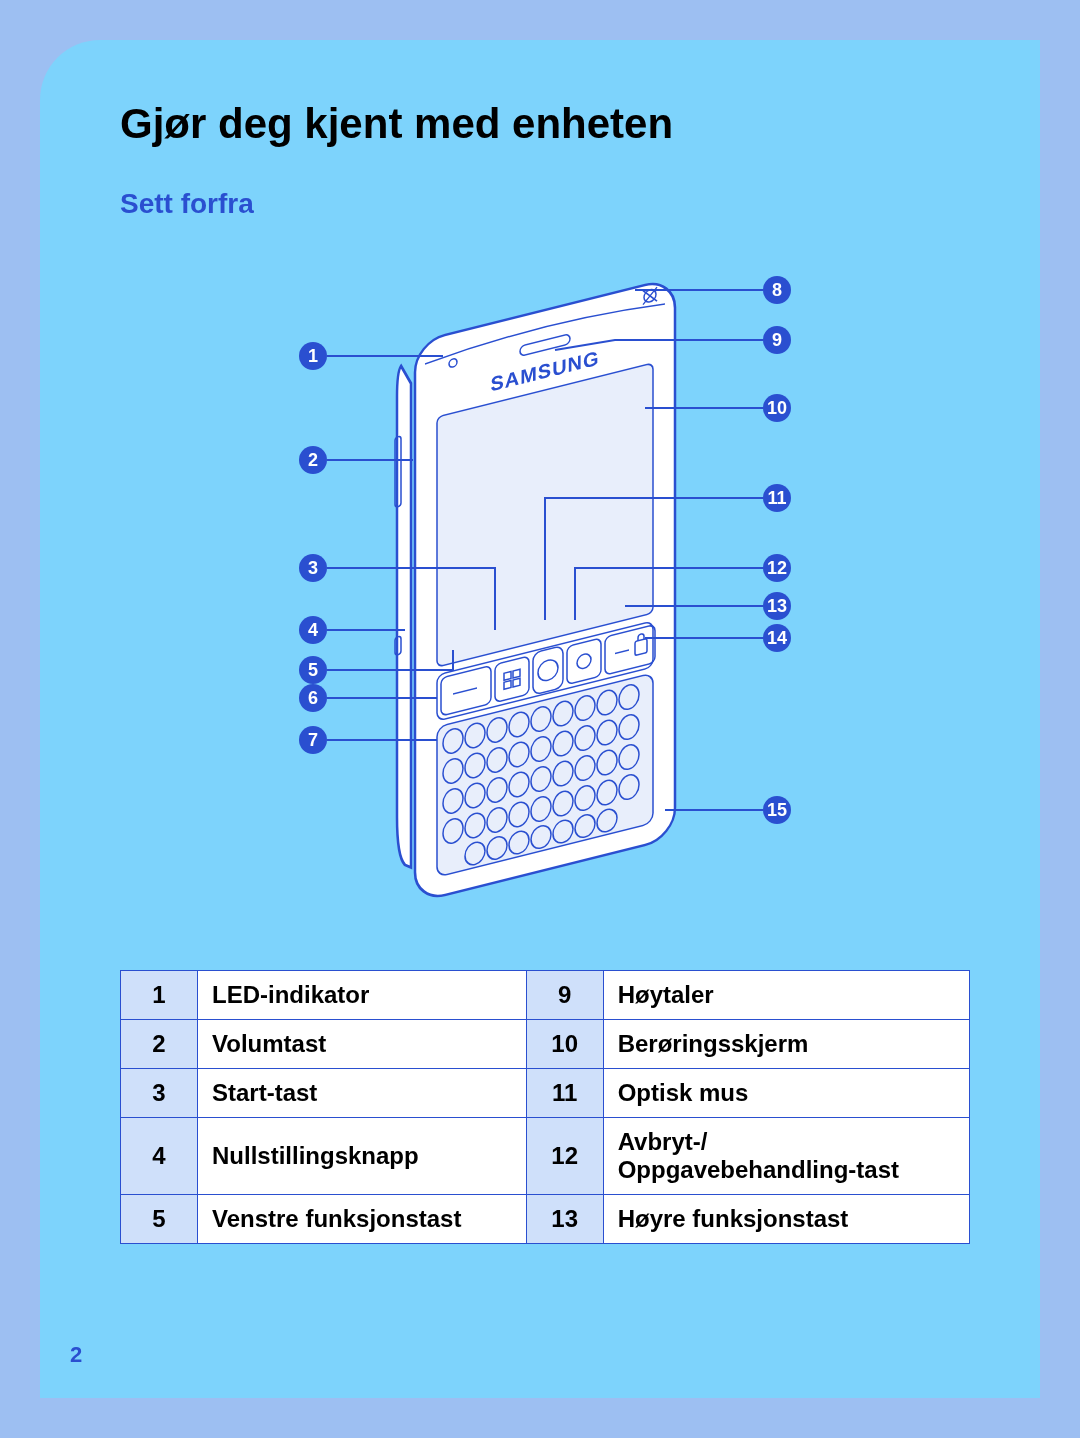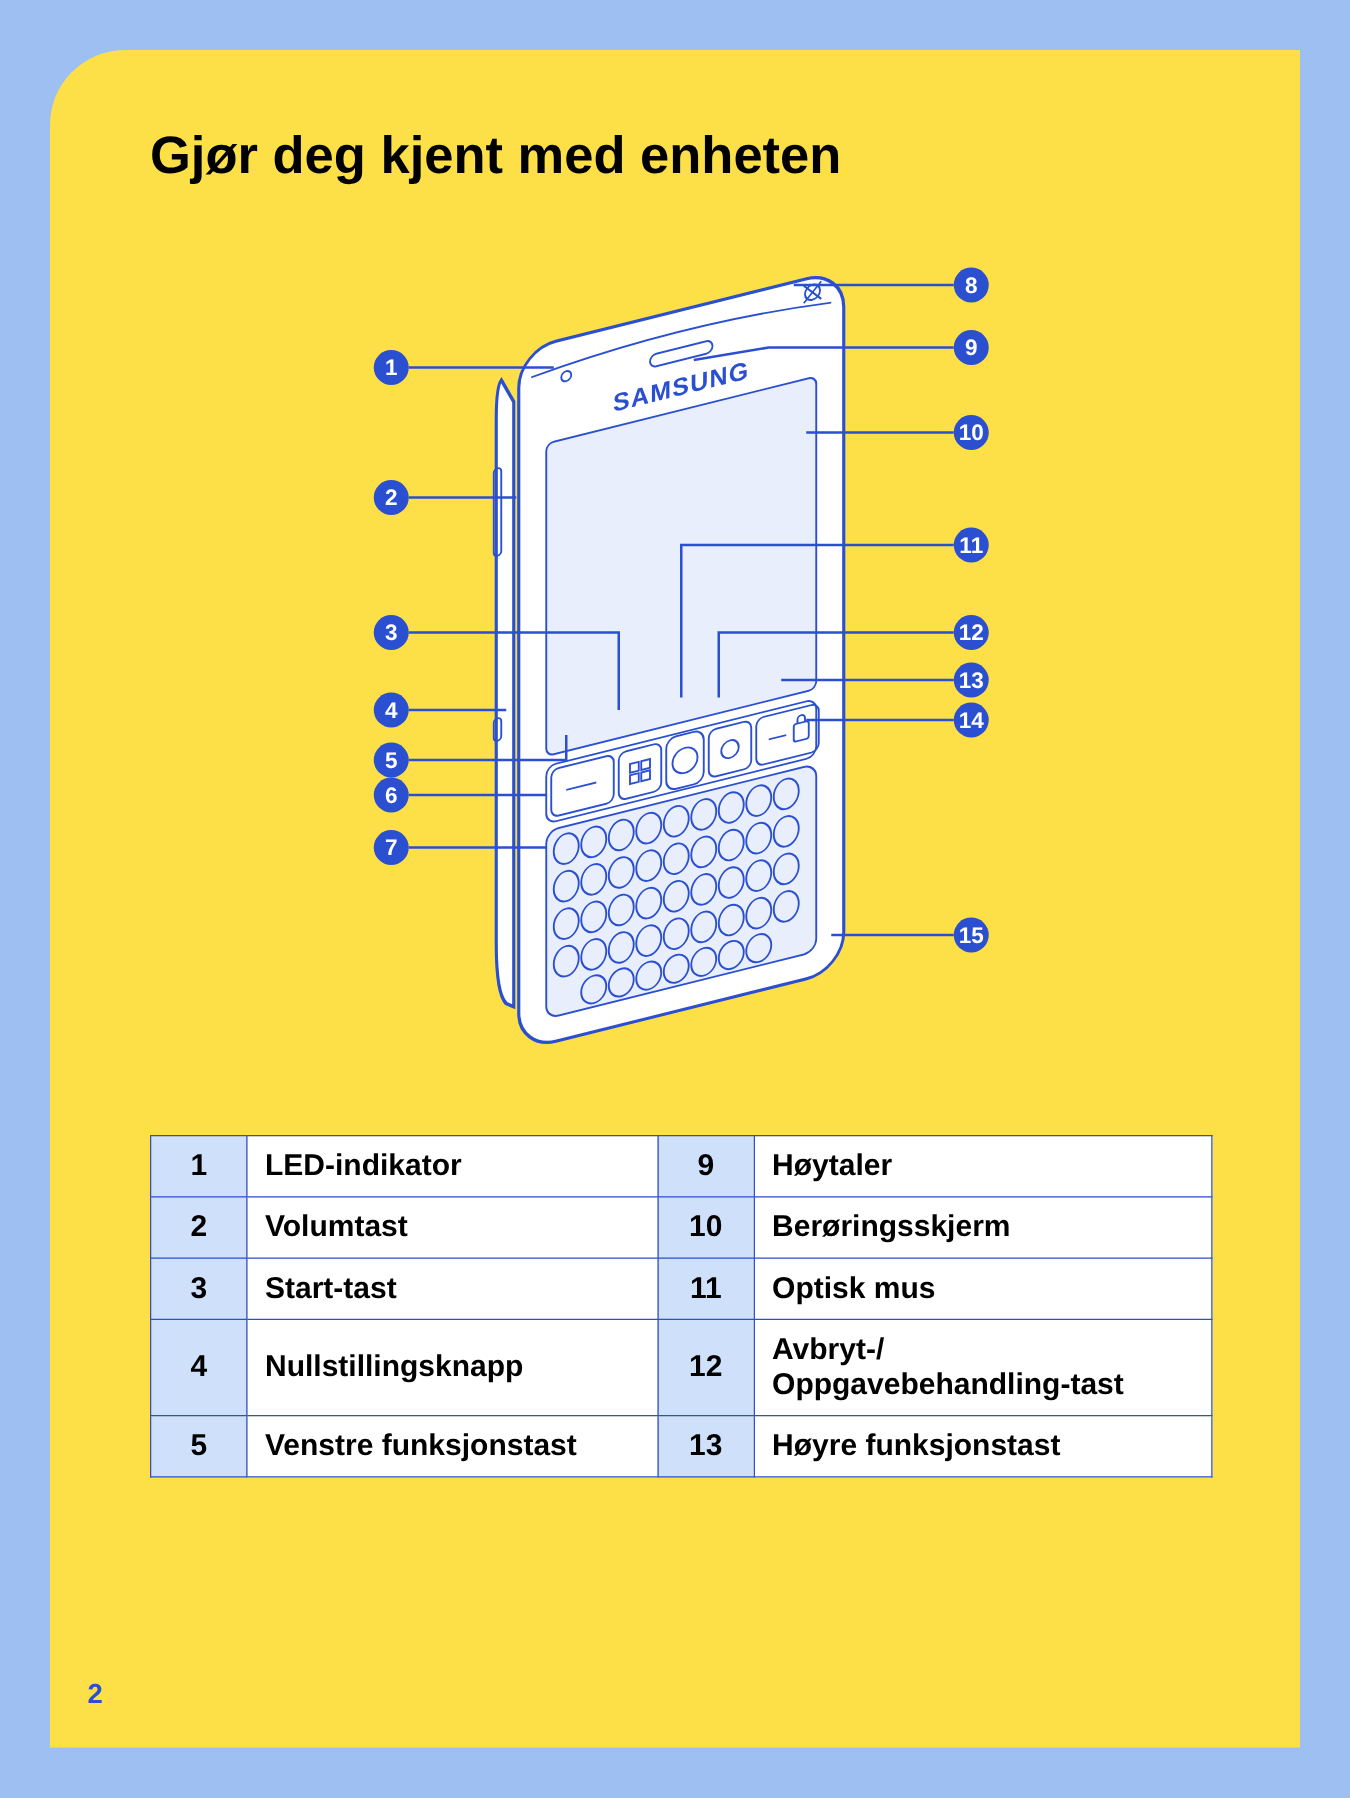--- a/index.html
+++ b/index.html
@@ -8,21 +8,21 @@
     width:1080px;
     height:1438px;
     font-family:Verdana,Geneva,sans-serif;
     color:#000;
     position:relative;
     box-sizing:border-box;
   }
   .page{
     position:absolute;
     left:40px; right:40px; top:40px; bottom:40px;
-    background:#fde047;
+    background:#7dd3fc;
     border-top-left-radius:60px;
     padding:60px 70px 40px 80px;
     box-sizing:border-box;
   }
   .title{
     font-size:42px;
     font-weight:bold;
     margin:0 0 40px 0;
   }
   .subtitle{
@@ -102,20 +102,21 @@
     font-weight:bold;
     color:#2A4FD0;
   }
 </style>
 </head>
 <body>
 
 <div class="page">
 
   <h1 class="title">Gjør deg kjent med enheten</h1>
+  <h2 class="subtitle">Sett forfra</h2>
 
   <svg class="diagram" width="560" height="680" viewBox="0 0 560 680">
 
     <g transform="translate(280,340)">
       <g transform="skewY(-14) scale(1,1)">
         <g transform="translate(-130,-290)">
 
           <path class="phone-outline" d="M -14 30 Q -18 35 -18 60 L -18 480 Q -18 520 -10 530 L -4 534 L -4 50 Z"></path>
 
           <rect class="phone-thin" x="-20" y="100" width="6" height="70" rx="3"></rect>

